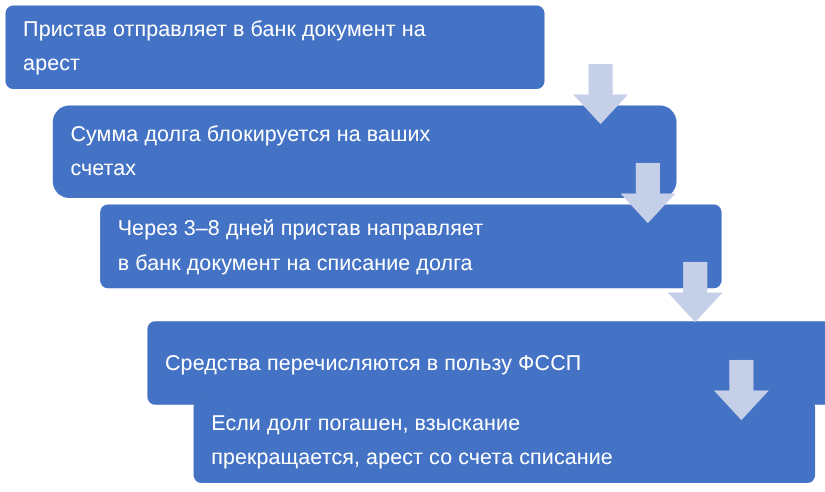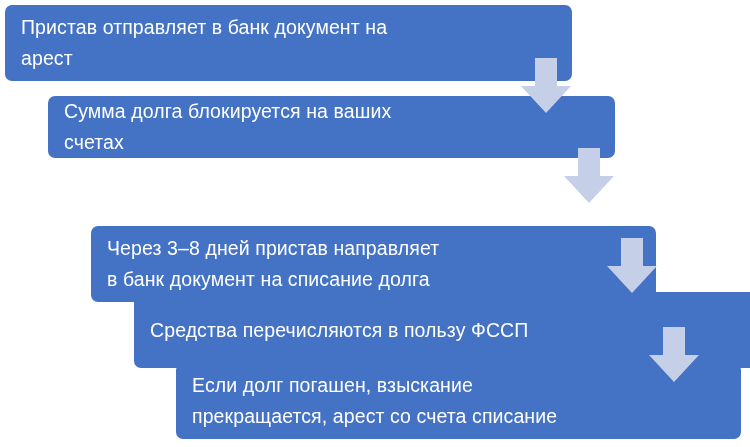--- a/index.html
+++ b/index.html
@@ -36,23 +36,23 @@
   .step-text {
     font-size: 19.5px;
     line-height: 31px;
     letter-spacing: 0.1px;
     color: #ffffff;
     white-space: pre-line;
     font-weight: 400;
   }
 
   
-  .box-1 { left: 5px;   top: 5px;   width: 567px; height: 76px; }
-  .box-2 { left: 48px;  top: 96px;  width: 567px; height: 62px; }
-  .box-3 { left: 91px;  top: 186px; width: 565px; height: 76px; margin-top: 40px; }
+  .box-1 { left: 5px;   top: 5px;   width: 490px; height: 76px; }
+  .box-2 { left: 48px;  top: 96px;  width: 567px; height: 84px; border-radius: 15px; }
+  .box-3 { left: 91px;  top: 186px; width: 565px; height: 76px; }
   .box-4 { left: 134px; top: 292px; width: 667px; height: 76px; }
   .box-5 { left: 176px; top: 363px; width: 565px; height: 76px; }
 
   
   .arrow {
     position: absolute;
     z-index: 2;
     pointer-events: none;
   }
   .arrow svg { display: block; }

